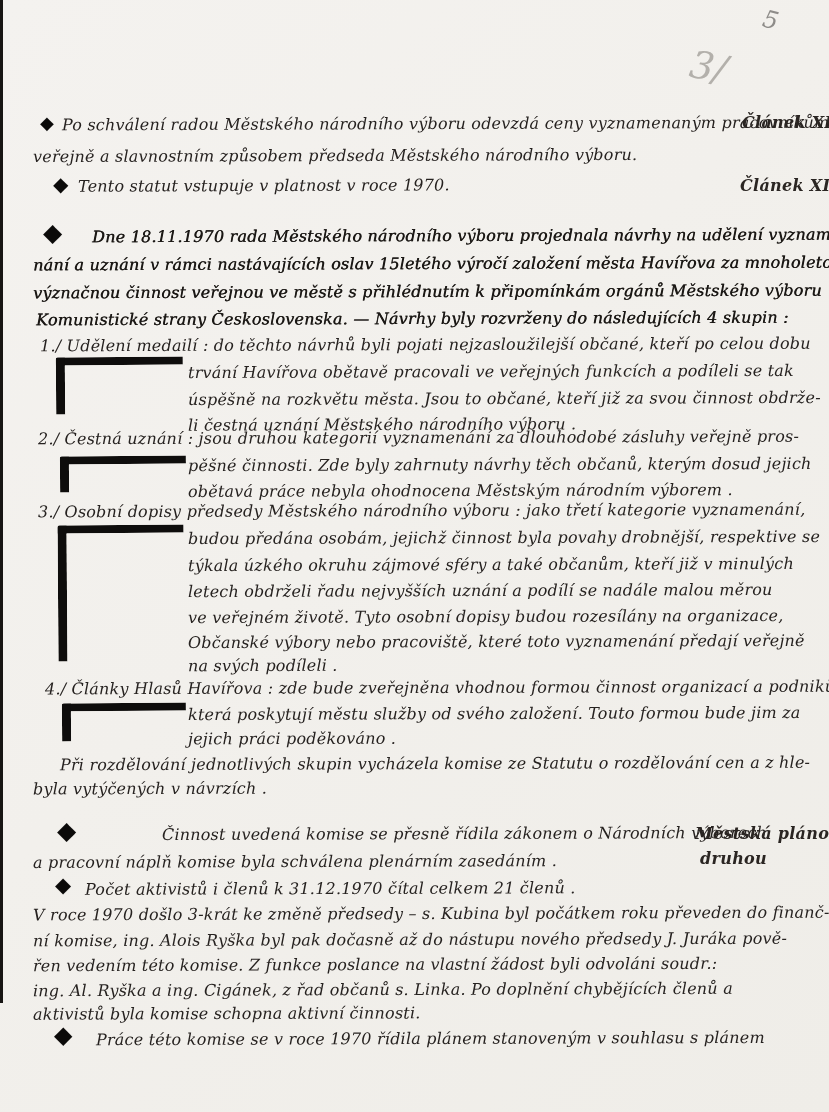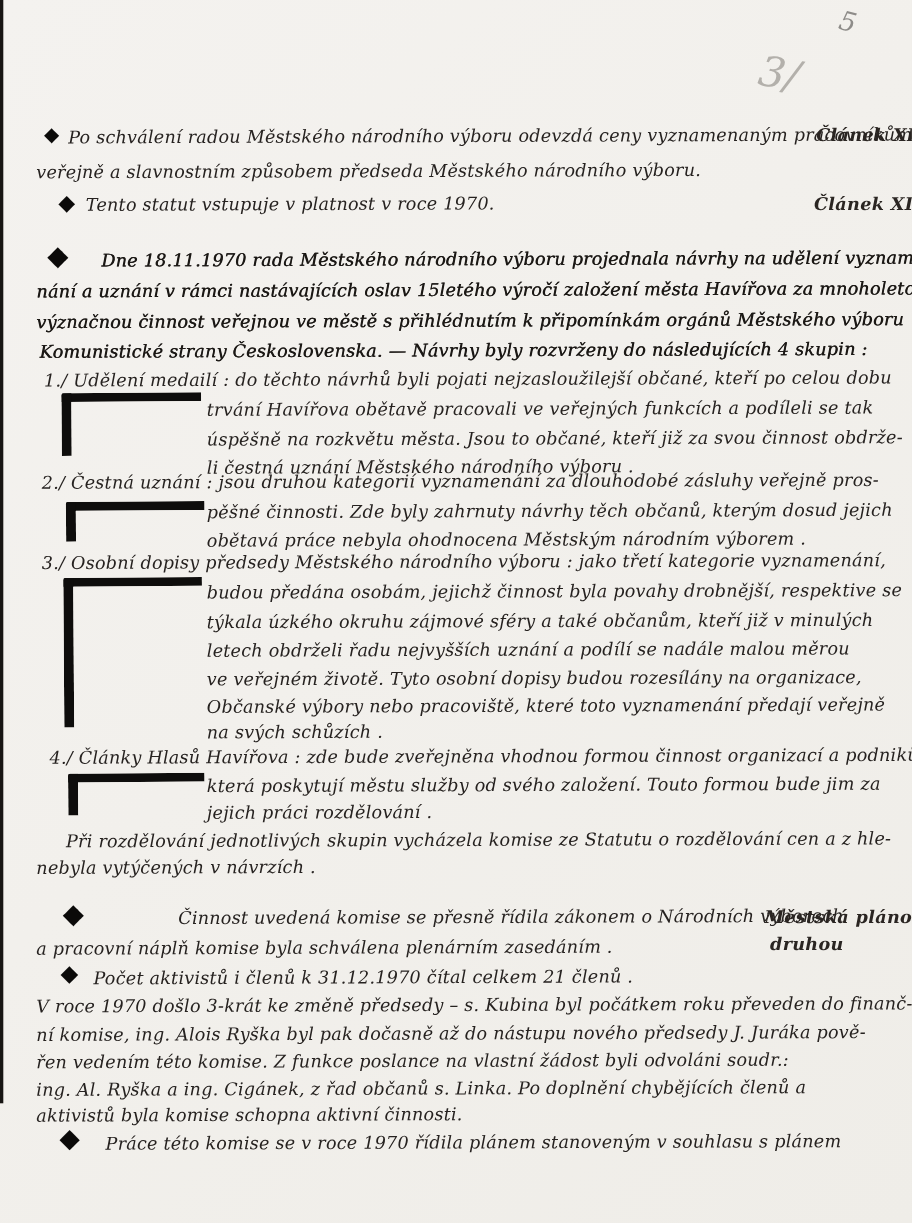--- a/index.html
+++ b/index.html
@@ -73,29 +73,29 @@
   <div class="line" style="left:188px;top:457px;">pěšné činnosti. Zde byly zahrnuty návrhy těch občanů, kterým dosud jejich</div>
   <div class="line" style="left:188px;top:483px;">obětavá práce nebyla ohodnocena Městským národním výborem .</div>
 
   <div class="line" style="left:38px;top:503px;">3./ Osobní dopisy předsedy Městského národního výboru : jako třetí kategorie vyznamenání,</div>
   <div class="bracket" style="left:58px;top:525px;width:117px;height:128px;"></div>
   <div class="line" style="left:188px;top:530px;">budou předána osobám, jejichž činnost byla povahy drobnější, respektive se</div>
   <div class="line" style="left:188px;top:557px;">týkala úzkého okruhu zájmové sféry a také občanům, kteří již v minulých</div>
   <div class="line" style="left:188px;top:583px;">letech obdrželi řadu nejvyšších uznání a podílí se nadále malou měrou</div>
   <div class="line" style="left:188px;top:609px;">ve veřejném životě. Tyto osobní dopisy budou rozesílány na organizace,</div>
   <div class="line" style="left:188px;top:634px;">Občanské výbory nebo pracoviště, které toto vyznamenání předají veřejně</div>
-  <div class="line" style="left:188px;top:658px;">na svých schůzích .</div>
+  <div class="line" style="left:188px;top:658px;">na svých podíleli .</div>
 
   <div class="line" style="left:45px;top:680px;">4./ Články Hlasů Havířova : zde bude zveřejněna vhodnou formou činnost organizací a podniků,</div>
   <div class="bracket" style="left:62px;top:703px;width:115px;height:30px;"></div>
   <div class="line" style="left:188px;top:706px;">která poskytují městu služby od svého založení. Touto formou bude jim za</div>
-  <div class="line" style="left:188px;top:731px;">jejich práci rozdělování .</div>
+  <div class="line" style="left:188px;top:731px;">jejich práci poděkováno .</div>
 
   <div class="line" style="left:60px;top:756px;">Při rozdělování jednotlivých skupin vycházela komise ze Statutu o rozdělování cen a z hle-</div>
-  <div class="line" style="left:33px;top:781px;">nebyla vytýčených v návrzích .</div>
+  <div class="line" style="left:33px;top:781px;">byla vytýčených v návrzích .</div>
 
   <span class="bullet" style="left:57px;top:818px;font-size:25px;">◆</span>
   <div class="line" style="left:162px;top:826px;">Činnost uvedená komise se přesně řídila zákonem o Národních výborech</div>
   <div class="margin-note" style="left:695px;top:826px;">Městská plánovací</div>
   <div class="margin-note" style="left:700px;top:851px;">druhou</div>
   <div class="line" style="left:33px;top:854px;">a pracovní náplň komise byla schválena plenárním zasedáním .</div>
 
   <span class="bullet" style="left:55px;top:875px;font-size:21px;">◆</span>
   <div class="line" style="left:85px;top:881px;">Počet aktivistů i členů k 31.12.1970 čítal celkem 21 členů .</div>
 

